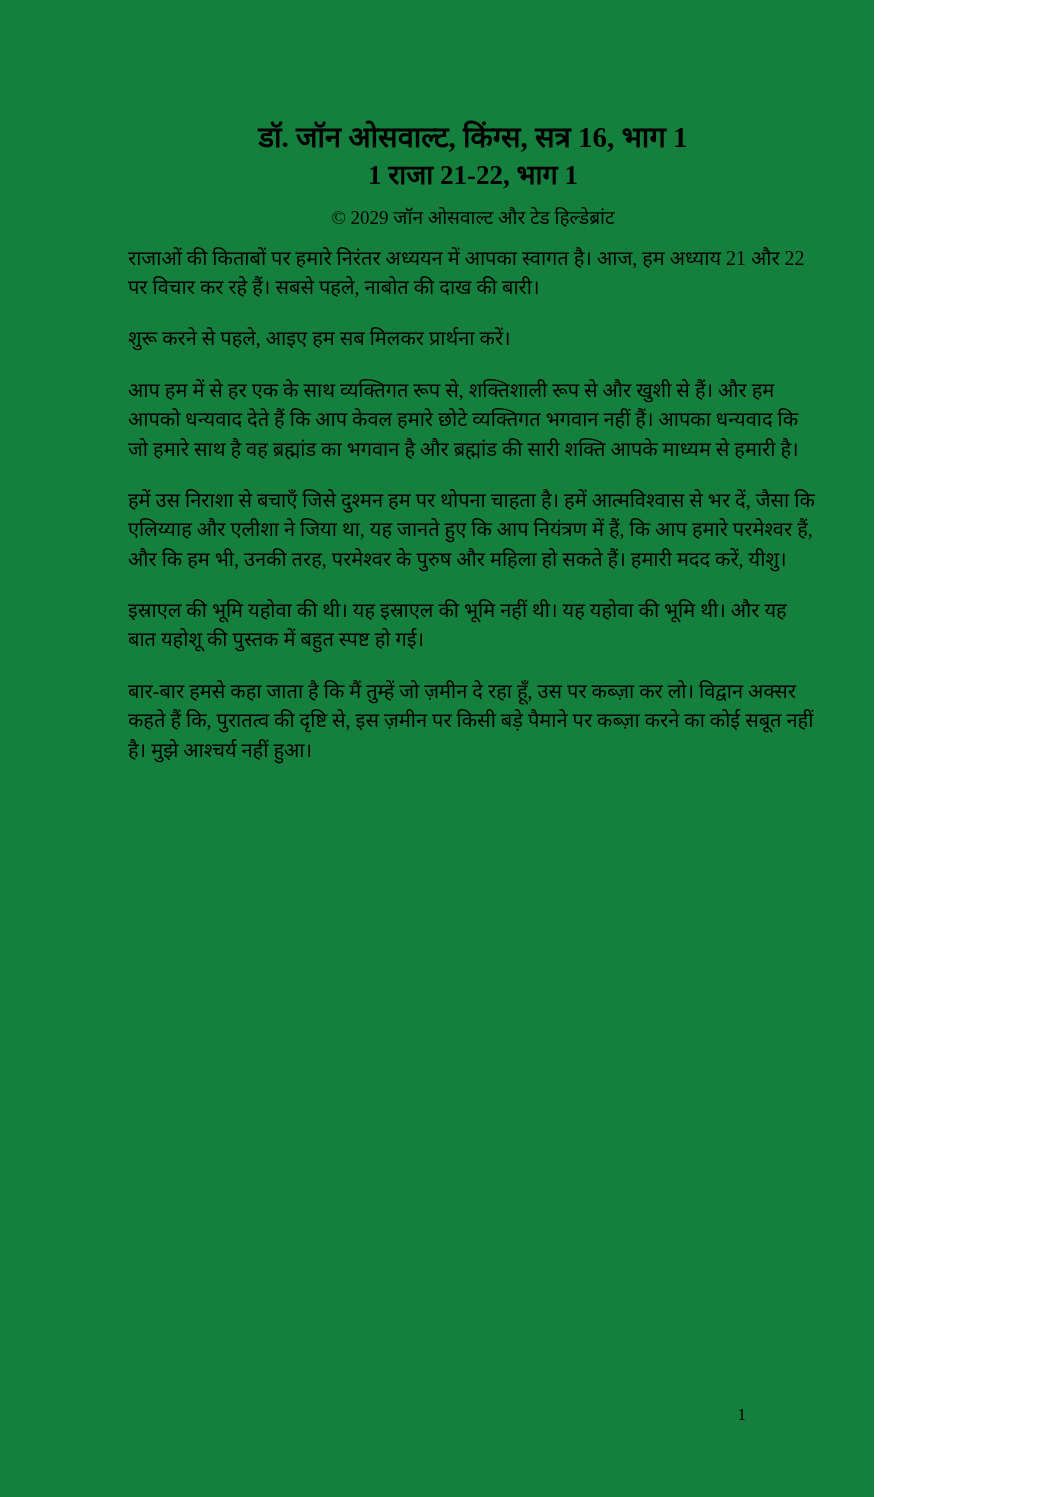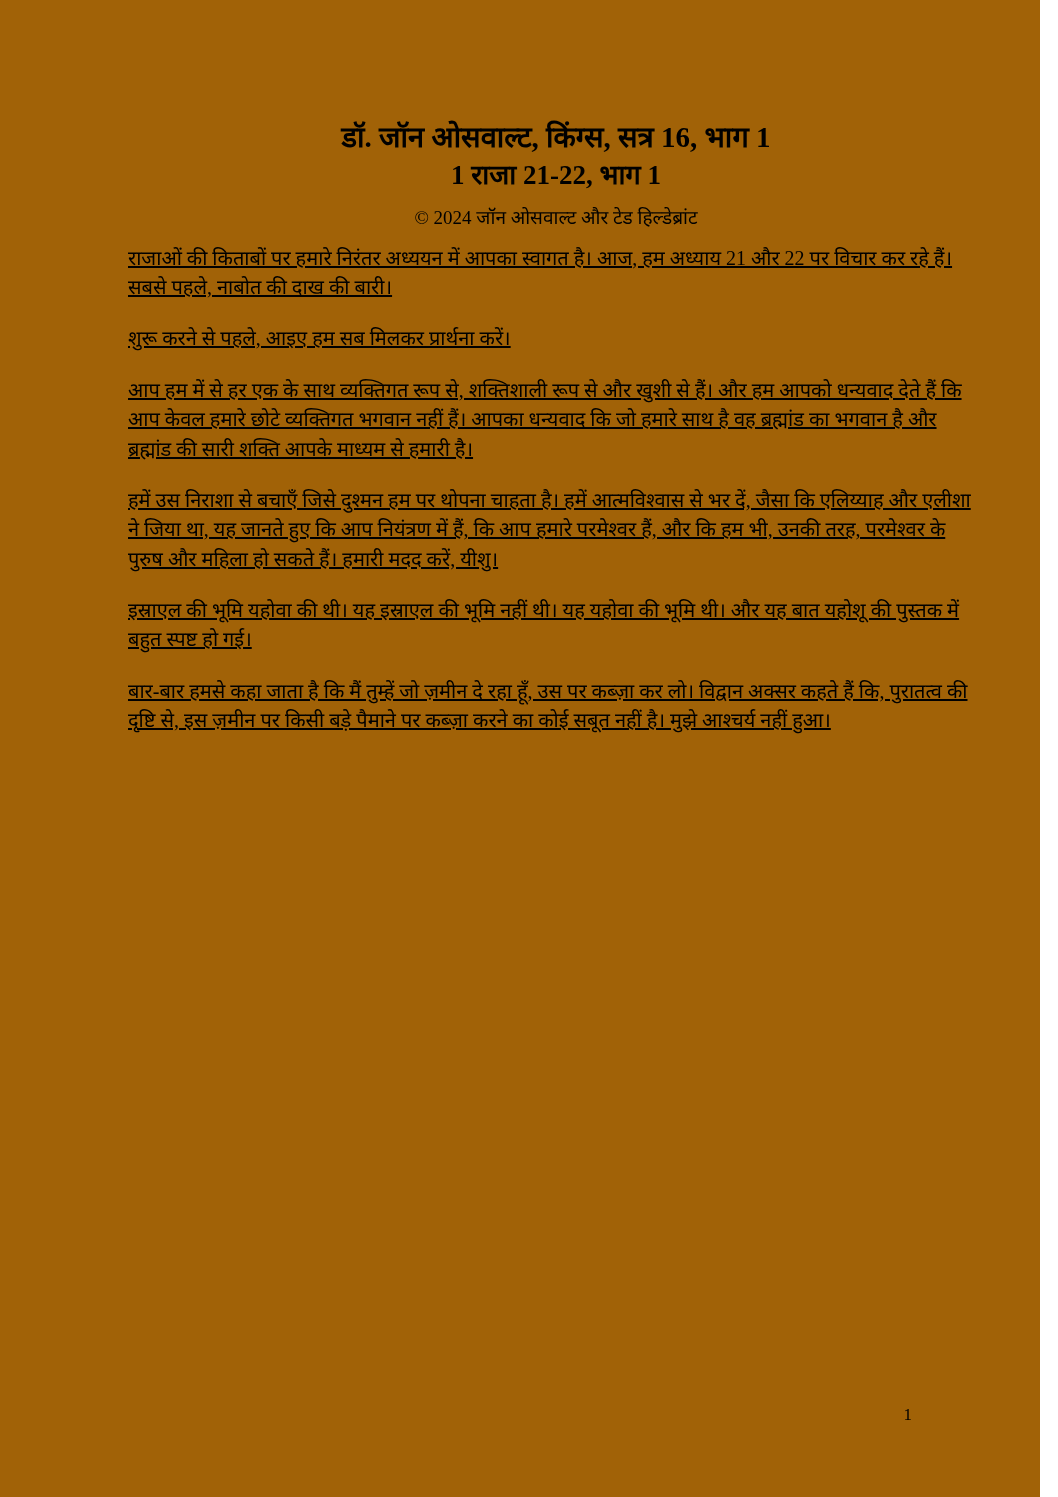--- a/index.html
+++ b/index.html
@@ -4,23 +4,23 @@
 <style>
   * { margin: 0; padding: 0; box-sizing: border-box; }
   html, body {
     width: 1058px;
     background: #ffffff;
     font-family: "Liberation Serif", "DejaVu Serif", serif;
     color: #000000;
   }
   .page {
     position: relative;
-    width: 1040px;
+    width: 874px;
     height: 1497px;
-    background: #a16207;
+    background: #15803d;
     padding: 118px 56px 60px 128px;
     overflow: hidden;
   }
   .title-block {
     text-align: center;
     margin-bottom: 14px;
   }
   .title-main {
     font-size: 29px;
     font-weight: bold;
@@ -30,21 +30,20 @@
     font-size: 27px;
     font-weight: bold;
     line-height: 1.35;
   }
   .copyright {
     font-size: 19px;
     font-weight: normal;
     margin-top: 10px;
   }
   .body-text {
-    text-decoration: underline;
   }
   .body-text p {
     font-size: 20px;
     line-height: 1.47;
     margin-bottom: 22px;
     text-align: left;
   }
   .page-number {
     position: absolute;
     right: 128px;
@@ -52,21 +51,21 @@
     font-size: 17px;
   }
 </style>
 </head>
 <body>
 
 <div class="page">
   <div class="title-block">
     <div class="title-main">डॉ. जॉन ओसवाल्ट, किंग्स, सत्र 16, भाग 1</div>
     <div class="title-sub">1 राजा 21-22, भाग 1</div>
-    <div class="copyright">© 2024 जॉन ओसवाल्ट और टेड हिल्डेब्रांट</div>
+    <div class="copyright">© 2029 जॉन ओसवाल्ट और टेड हिल्डेब्रांट</div>
   </div>
 
   <div class="body-text">
     <p>राजाओं की किताबों पर हमारे निरंतर अध्ययन में आपका स्वागत है। आज, हम अध्याय 21 और 22 पर विचार कर रहे हैं। सबसे पहले, नाबोत की दाख की बारी।</p>
     <p>शुरू करने से पहले, आइए हम सब मिलकर प्रार्थना करें।</p>
     <p>आप हम में से हर एक के साथ व्यक्तिगत रूप से, शक्तिशाली रूप से और खुशी से हैं। और हम आपको धन्यवाद देते हैं कि आप केवल हमारे छोटे व्यक्तिगत भगवान नहीं हैं। आपका धन्यवाद कि जो हमारे साथ है वह ब्रह्मांड का भगवान है और ब्रह्मांड की सारी शक्ति आपके माध्यम से हमारी है।</p>
     <p>हमें उस निराशा से बचाएँ जिसे दुश्मन हम पर थोपना चाहता है। हमें आत्मविश्वास से भर दें, जैसा कि एलिय्याह और एलीशा ने जिया था, यह जानते हुए कि आप नियंत्रण में हैं, कि आप हमारे परमेश्वर हैं, और कि हम भी, उनकी तरह, परमेश्वर के पुरुष और महिला हो सकते हैं। हमारी मदद करें, यीशु।</p>
     <p>इस्राएल की भूमि यहोवा की थी। यह इस्राएल की भूमि नहीं थी। यह यहोवा की भूमि थी। और यह बात यहोशू की पुस्तक में बहुत स्पष्ट हो गई।</p>
     <p>बार-बार हमसे कहा जाता है कि मैं तुम्हें जो ज़मीन दे रहा हूँ, उस पर कब्ज़ा कर लो। विद्वान अक्सर कहते हैं कि, पुरातत्व की दृष्टि से, इस ज़मीन पर किसी बड़े पैमाने पर कब्ज़ा करने का कोई सबूत नहीं है। मुझे आश्चर्य नहीं हुआ।</p>
   </div>

